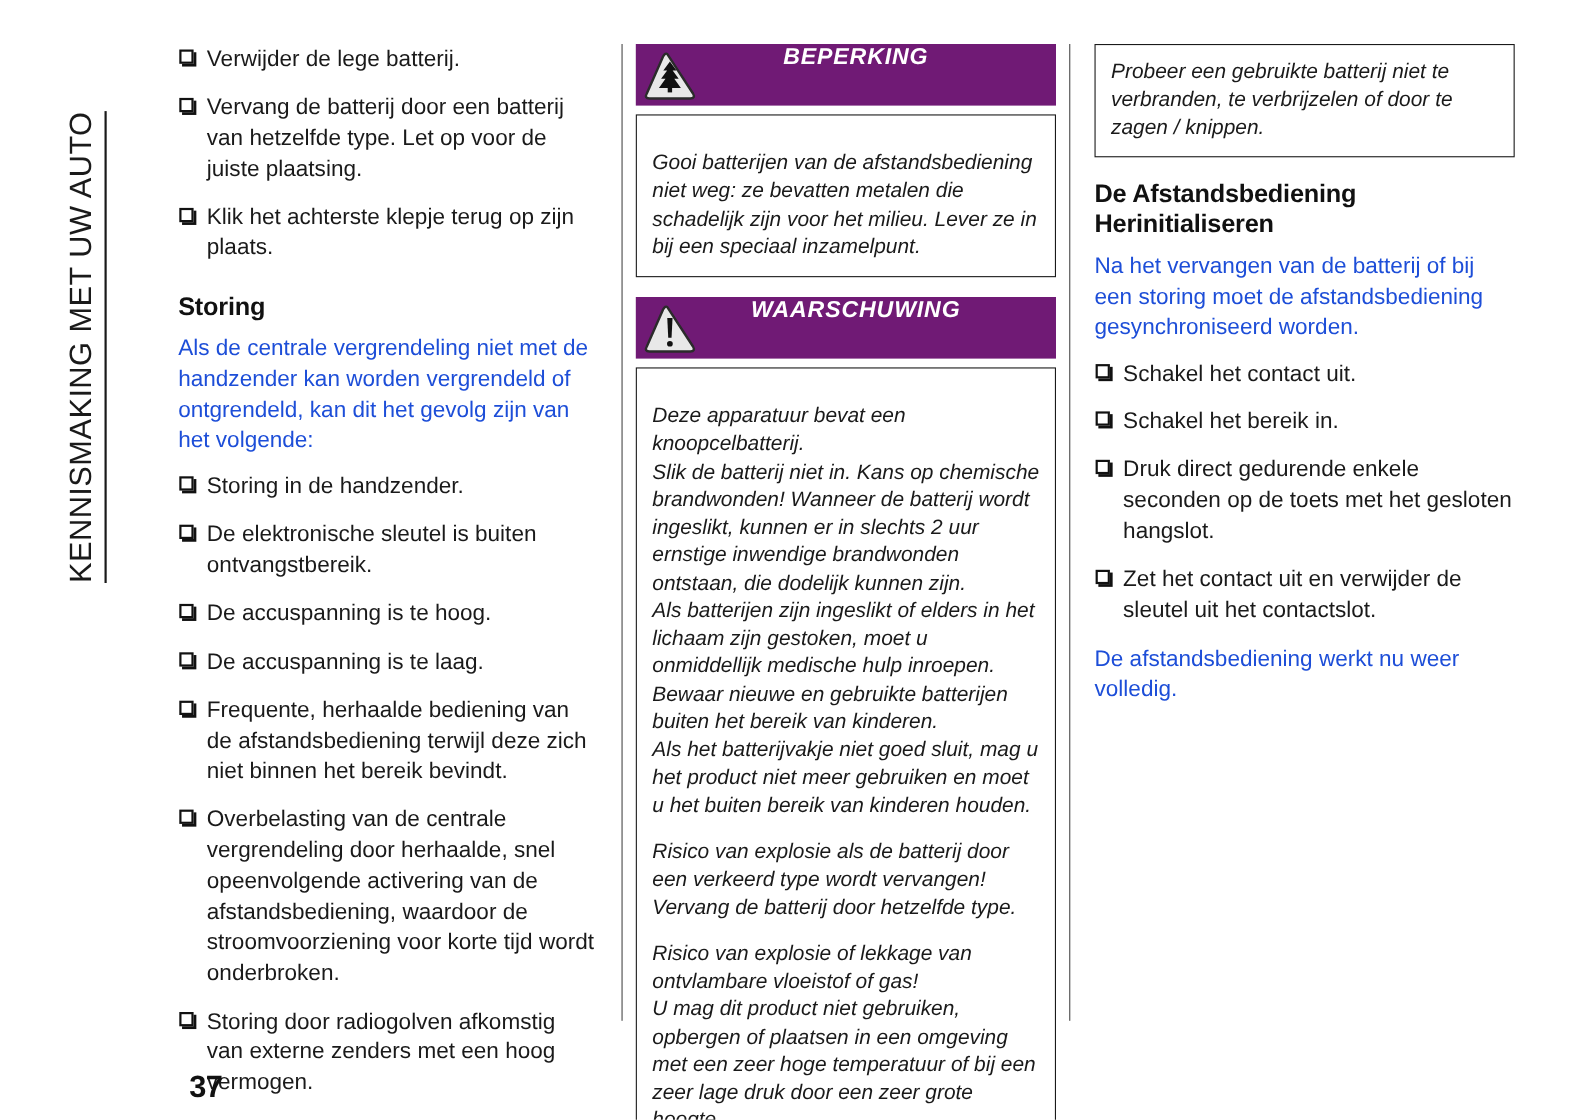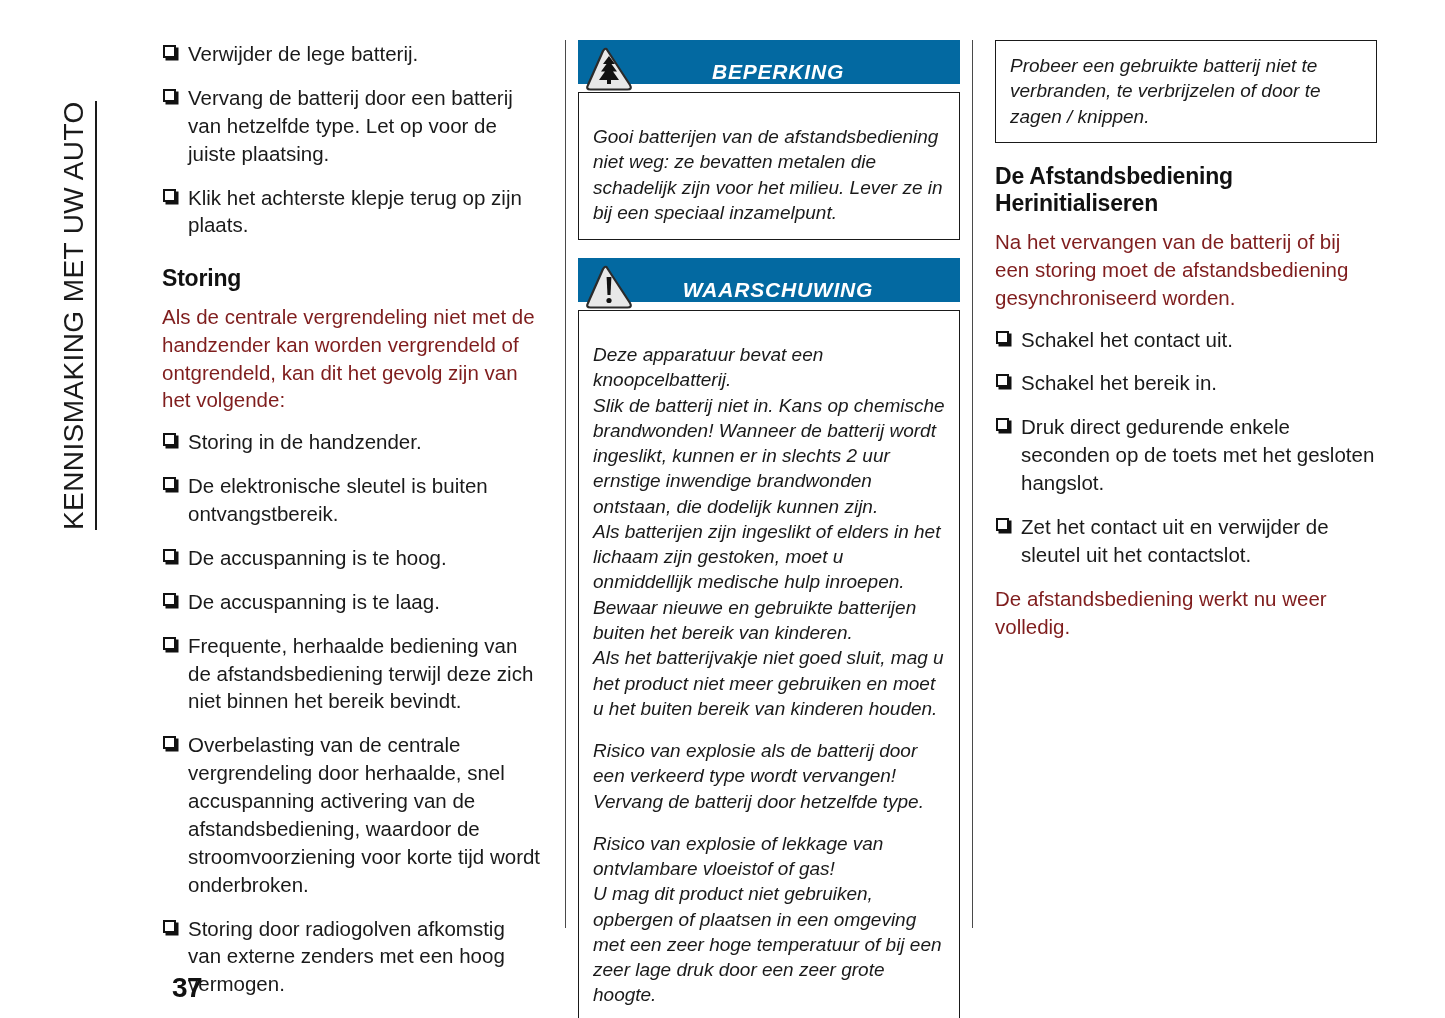--- a/index.html
+++ b/index.html
@@ -61,21 +61,21 @@
     background: #4a4a4a;
   }
   #divider-1 { left: 565px; }
   #divider-2 { left: 972px; }
 
   
   p.body {
     margin: 0 0 14px 0;
     font-size: 20.5px;
     line-height: 1.36;
-    color: #7f1d1d;
+    color: #1d4ed8;
   }
   h2.section {
     margin: 26px 0 10px 0;
     font-size: 23px;
     font-weight: bold;
     line-height: 1.2;
     letter-spacing: -0.2px;
     color: #111111;
   }
   h2.section.tight { margin-top: 20px; }
@@ -102,25 +102,25 @@
     height: 13px;
     box-sizing: border-box;
     background: #ffffff;
     border: 2.6px solid #111111;
     box-shadow: 2.5px 2.5px 0 0 #111111;
   }
 
   
   .callout { margin-bottom: 18px; }
   .callout-header {
-    height: 44px;
-    background: #0369a1;
+    height: 56px;
+    background: #701a75;
     position: relative;
     display: flex;
-    align-items: flex-end;
+    align-items: flex-start;
     justify-content: center;
   }
   .callout-header .hicon {
     position: absolute;
     left: 6px;
     top: 3px;
     width: 50px;
     height: 50px;
   }
   .callout-title {
@@ -211,21 +211,21 @@
       <li>
         <span class="boxglyph"></span>
         <span>De accuspanning is te laag.</span>
       </li>
       <li>
         <span class="boxglyph"></span>
         <span>Frequente, herhaalde bediening van de afstandsbediening terwijl deze zich niet binnen het bereik bevindt.</span>
       </li>
       <li>
         <span class="boxglyph"></span>
-        <span>Overbelasting van de centrale vergrendeling door herhaalde, snel accuspanning activering van de afstandsbediening, waardoor de stroomvoorziening voor korte tijd wordt onderbroken.</span>
+        <span>Overbelasting van de centrale vergrendeling door herhaalde, snel opeenvolgende activering van de afstandsbediening, waardoor de stroomvoorziening voor korte tijd wordt onderbroken.</span>
       </li>
       <li>
         <span class="boxglyph"></span>
         <span>Storing door radiogolven afkomstig van externe zenders met een hoog vermogen.</span>
       </li>
     </ul>
 
   </div>
 
   <div class="col" id="col-mid">

